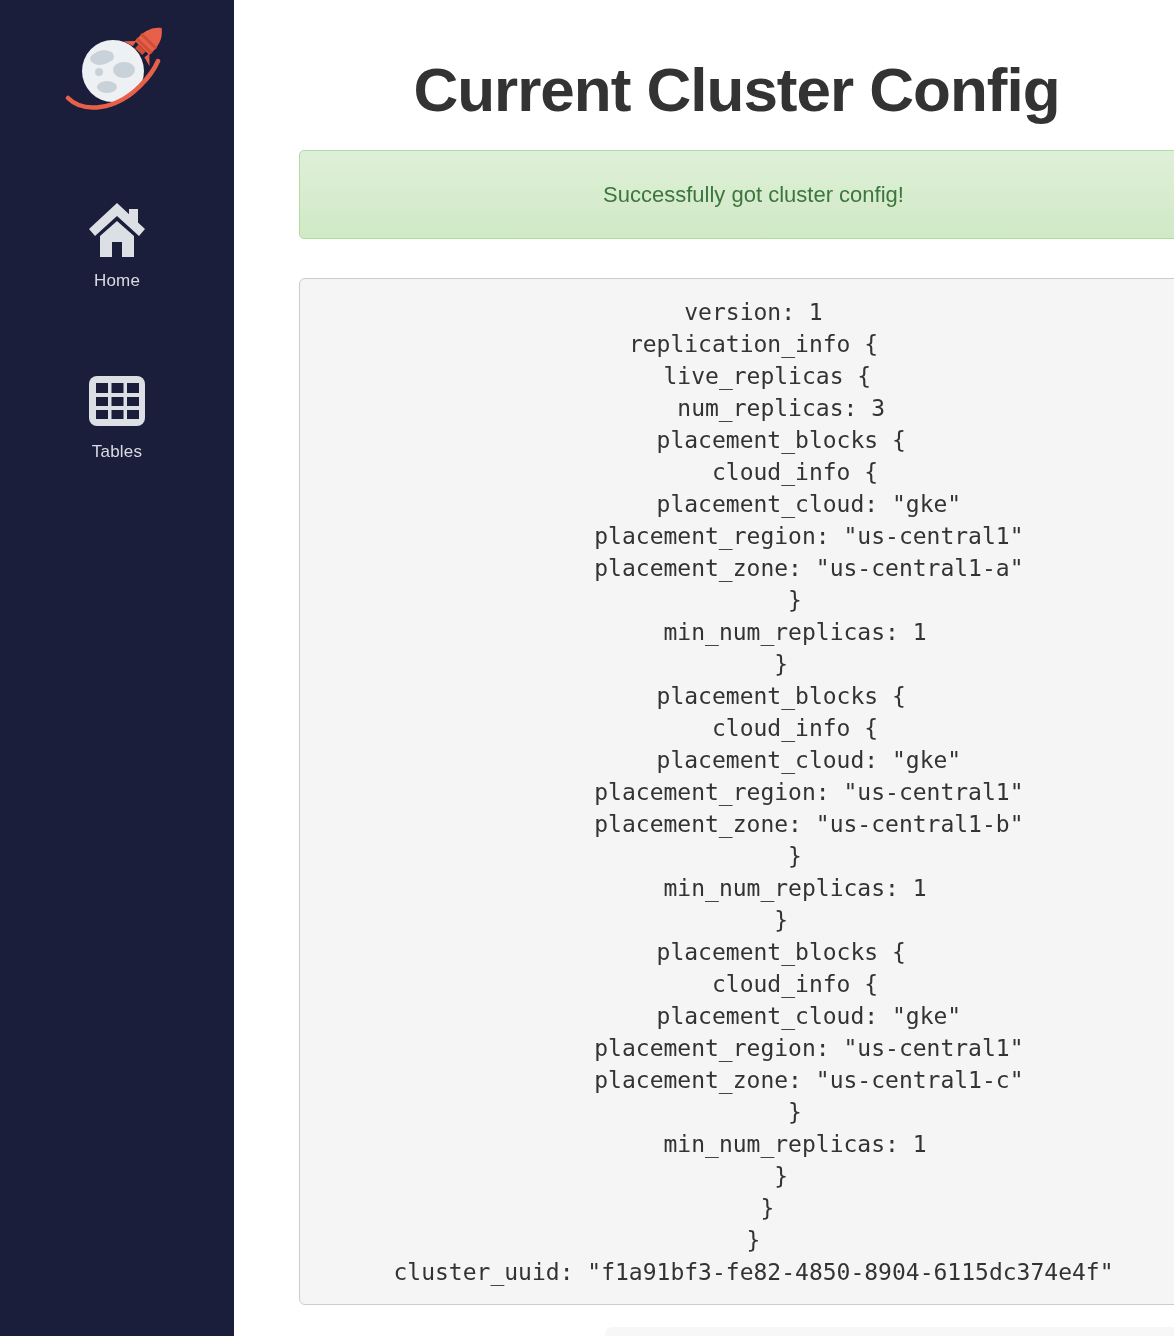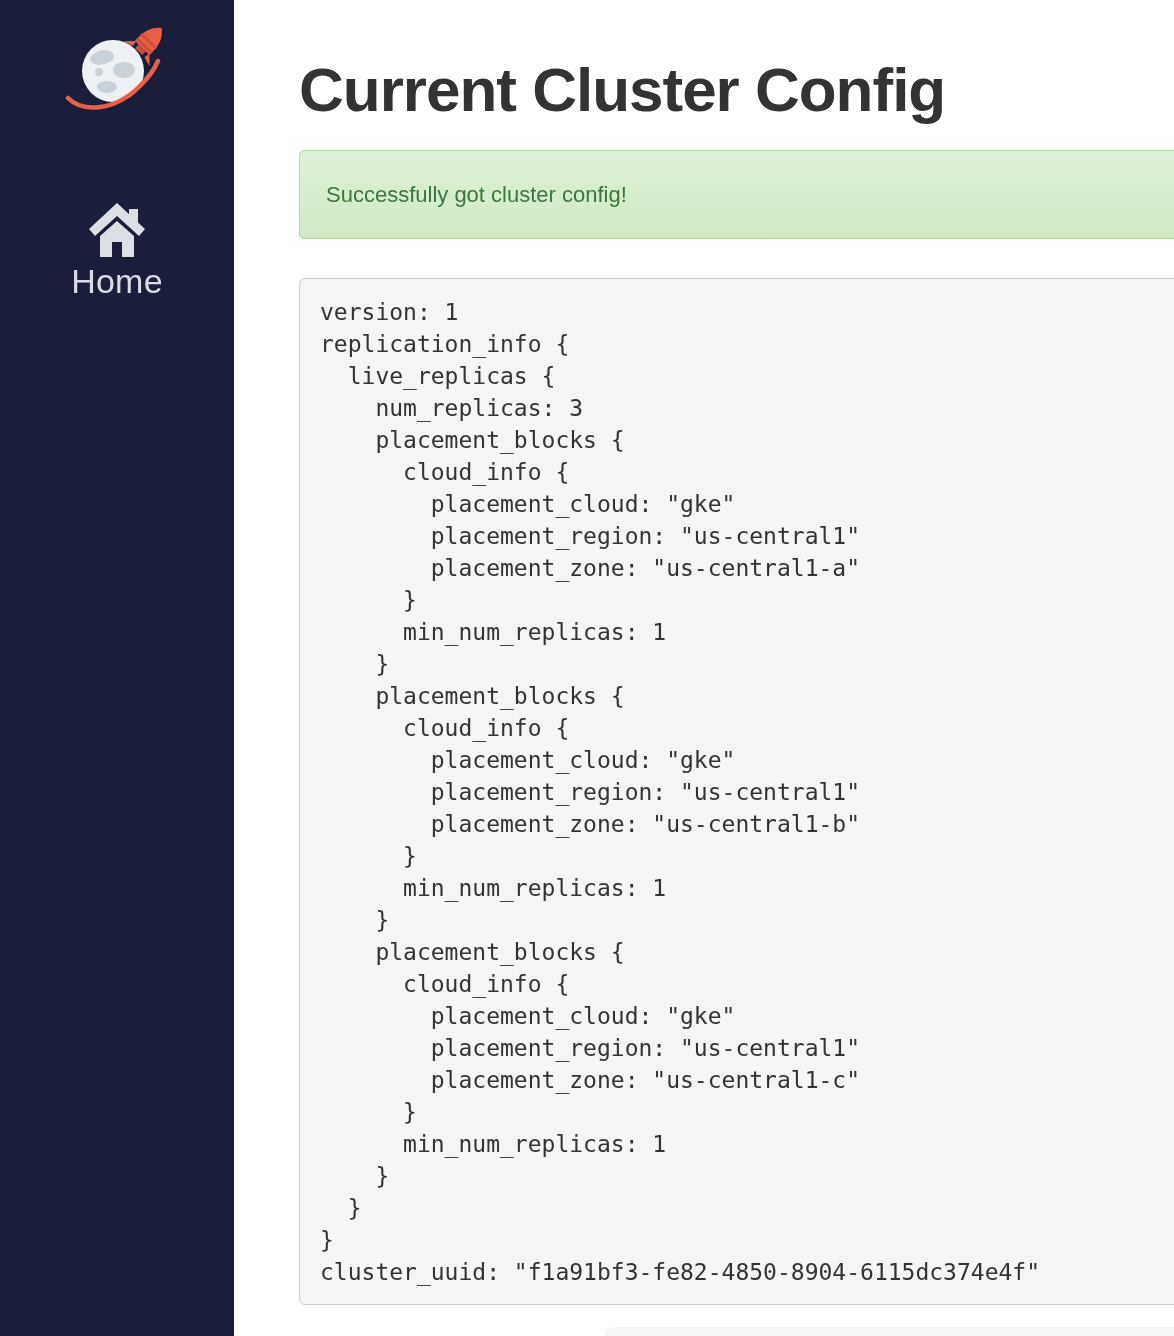--- a/index.html
+++ b/index.html
@@ -18,28 +18,29 @@
   }
   .logo { margin-top: 22px; width: 108px; height: 90px; cursor: pointer; }
   .nav { margin-top: 90px; width: 100%; display: flex; flex-direction: column; align-items: center; }
   .nav-item {
     display: flex; flex-direction: column; align-items: center;
     gap: 9px; margin-bottom: 78px; width: 100%;
     cursor: pointer; text-decoration: none;
   }
   .nav-icon { width: 60px; height: 56px; display: block; }
   .nav-label {
-    font-size: 34px; line-height: 28px;
+    font-size: 17px; line-height: 28px;
     color: #dadce1; letter-spacing: 0.2px;
     white-space: nowrap;
   }
   
   .main {
     position: absolute; left: 234px; top: 0; right: 0; bottom: 0;
     padding-left: 65px;
+    text-align: center;
   }
   .page-title {
     margin-top: 56px;
     font-size: 62px; line-height: 68px; font-weight: 700;
     letter-spacing: -1px;
     color: #333333;
   }
   .alert-success {
     margin-top: 26px; margin-right: -34px;
     background: linear-gradient(to bottom, #dff0d8 0%, #d0e9c6 100%);
@@ -97,20 +98,37 @@
 
     <a class="nav-item">
       <svg class="nav-icon" viewBox="0 0 60 56" aria-hidden="true">
         <rect x="42" y="7" width="9" height="15" fill="#dcdfe3"></rect>
         <path d="M30 1 L2 27 L8 34 L30 14 L52 34 L58 27 Z" fill="#dcdfe3"></path>
         <path d="M30 19 L13 34 L13 55 L25 55 L25 40 L35 40 L35 55 L47 55 L47 34 Z" fill="#dcdfe3"></path>
       </svg>
       <span class="nav-label">Home</span>
     </a>
 
+    <a class="nav-item">
+      <svg class="nav-icon" viewBox="0 0 60 56" aria-hidden="true">
+        <rect x="2" y="3" width="56" height="50" rx="8" fill="#dcdfe3"></rect>
+        <g fill="#1a1e3a">
+          <rect x="9" y="10" width="12" height="10"></rect>
+            <rect x="24.5" y="10" width="12" height="10"></rect>
+            <rect x="40" y="10" width="12" height="10"></rect>
+          <rect x="9" y="24" width="12" height="9"></rect>
+            <rect x="24.5" y="24" width="12" height="9"></rect>
+            <rect x="40" y="24" width="12" height="9"></rect>
+          <rect x="9" y="37" width="12" height="9"></rect>
+            <rect x="24.5" y="37" width="12" height="9"></rect>
+            <rect x="40" y="37" width="12" height="9"></rect>
+        </g>
+      </svg>
+      <span class="nav-label">Tables</span>
+    </a>
 
 
 
   </nav>
 </aside>
 
 <main class="main">
 
   <h1 class="page-title">Current Cluster Config</h1>
 

